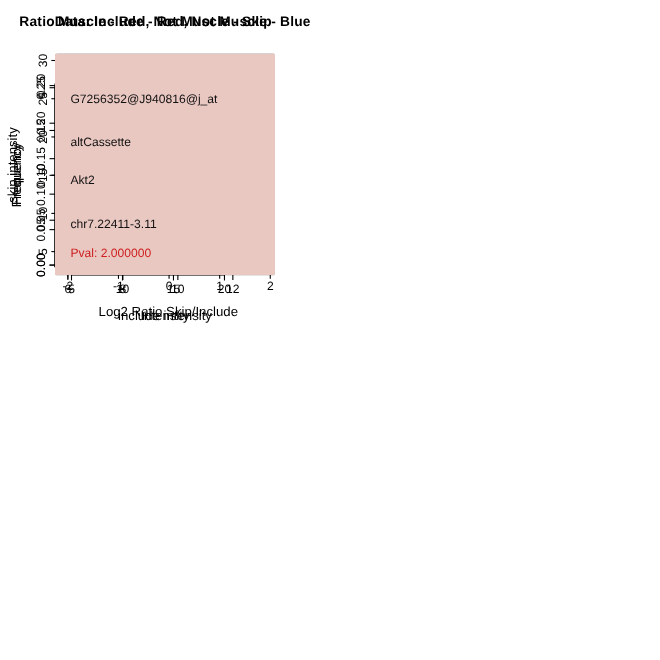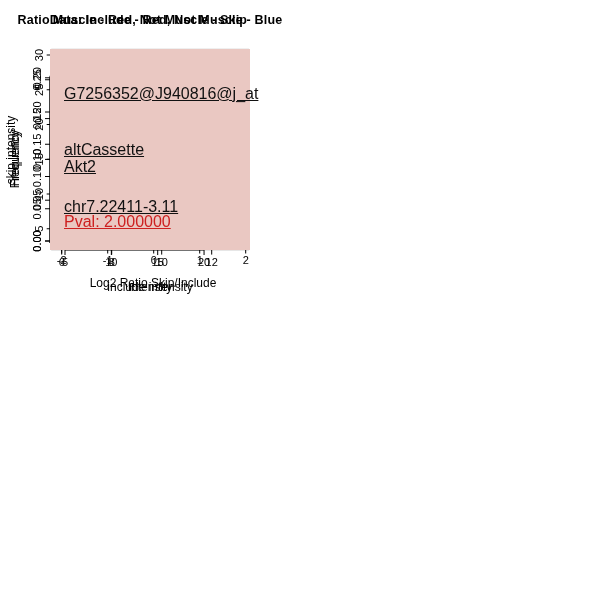--- a/index.html
+++ b/index.html
@@ -4,23 +4,23 @@
 <style>
   html,body{margin:0;padding:0;background:#ffffff;}
   #figure{position:relative;width:600px;height:600px;background:#ffffff;overflow:hidden;
           font-family:"Liberation Sans",sans-serif;}
   .panel{position:absolute;width:300px;height:300px;}
   #p-tl{left:0;top:0;} #p-tr{left:300;top:0;} #p-bl{left:0;top:300;} #p-br{left:300;top:300;}
   .ptitle{position:absolute;left:0;top:13px;width:300px;text-align:center;
           font-weight:bold;font-size:12.5px;color:#000;letter-spacing:0.2px;white-space:nowrap;}
   svg.plot{position:absolute;left:0;top:0;width:300px;height:300px;}
   #info-box{position:absolute;left:50px;top:49px;width:200px;height:201px;background:#eac8c2;}
-  .iline{position:absolute;left:14px;font-size:16px;color:#111;white-space:nowrap;text-decoration:underline;}
-  #il-1{top:36px;} #il-2{top:92px;} #il-3{top:109px;} #il-4{top:149px;}
-  #il-5{top:164px;color:#cd2020;}
+  .iline{position:absolute;left:14px;font-size:11px;color:#111;white-space:nowrap;}
+  #il-1{top:36px;} #il-2{top:75px;} #il-3{top:109px;} #il-4{top:149px;}
+  #il-5{top:176px;color:#cd2020;}
 </style>
 </head>
 <body>
 
 <div id="figure">
 
   <div class="panel" id="p-tl">
     <div class="ptitle">RatioData: Include - Red, Not Muscle - Blue</div>
     <svg class="plot" id="svg-ratio">
         <line x1="50" y1="77.75" x2="50" y2="243" stroke="#000000"></line>

